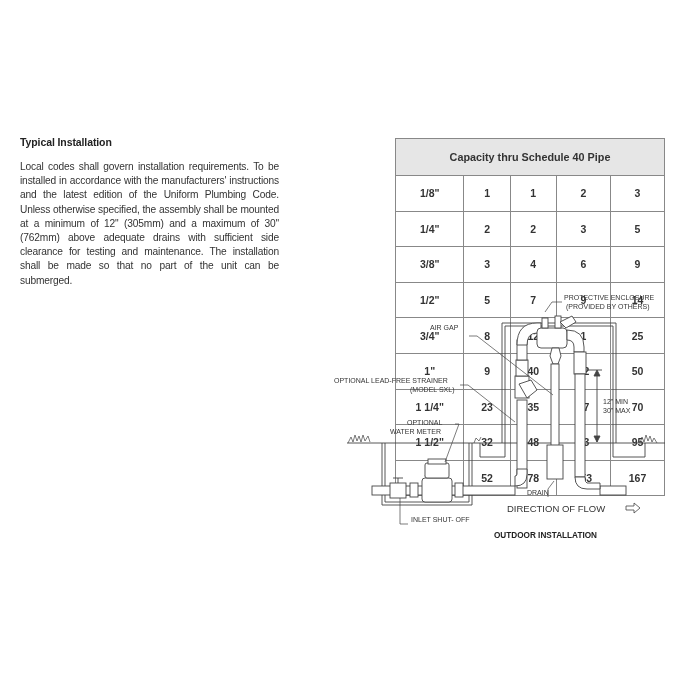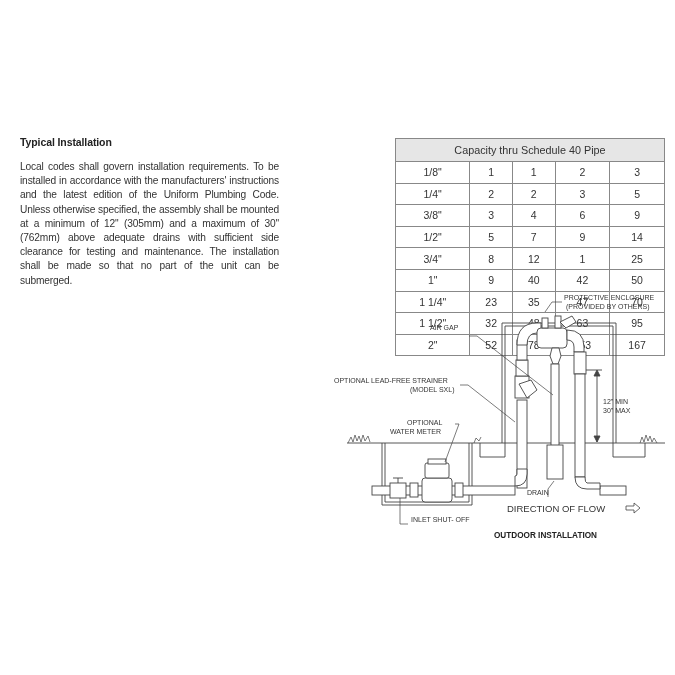--- a/index.html
+++ b/index.html
@@ -13,22 +13,22 @@
   }
   .section p {
     margin:12px; font-size:10.2px; line-height:14.2px; color:#333; text-align:justify;
     letter-spacing:-0.15px;
   }
   table.cap {
     position:absolute; left:395px; top:138px; width:270px;
     border-collapse:collapse; font-size:10.5px; color:#333;
   }
   table.cap td, table.cap th {
-    border:1px solid #888; padding:4px; height:12.6px; line-height:12px;
-    text-align:center; font-weight:normal; white-space:nowrap;
+    border:1px solid #888; padding:11px; height:12.6px; line-height:12px;
+    text-align:center; font-weight:bold; white-space:nowrap;
   }
   table.cap tr.title th { background:#e6e6e6; font-size:10.8px; height:14px; }
   table.cap tr.hdr th { font-size:10.5px; height:14px; }
   svg.diagram { position:absolute; left:0; top:0; }
   .lbl { font-family:"Liberation Sans", sans-serif; font-size:7px; fill:#333; }
   .lbl-lg { font-family:"Liberation Sans", sans-serif; font-size:9.5px; fill:#333; }
   .lbl-b { font-family:"Liberation Sans", sans-serif; font-size:8.2px; font-weight:bold; fill:#222; }
 </style>
 </head>
 <body>

